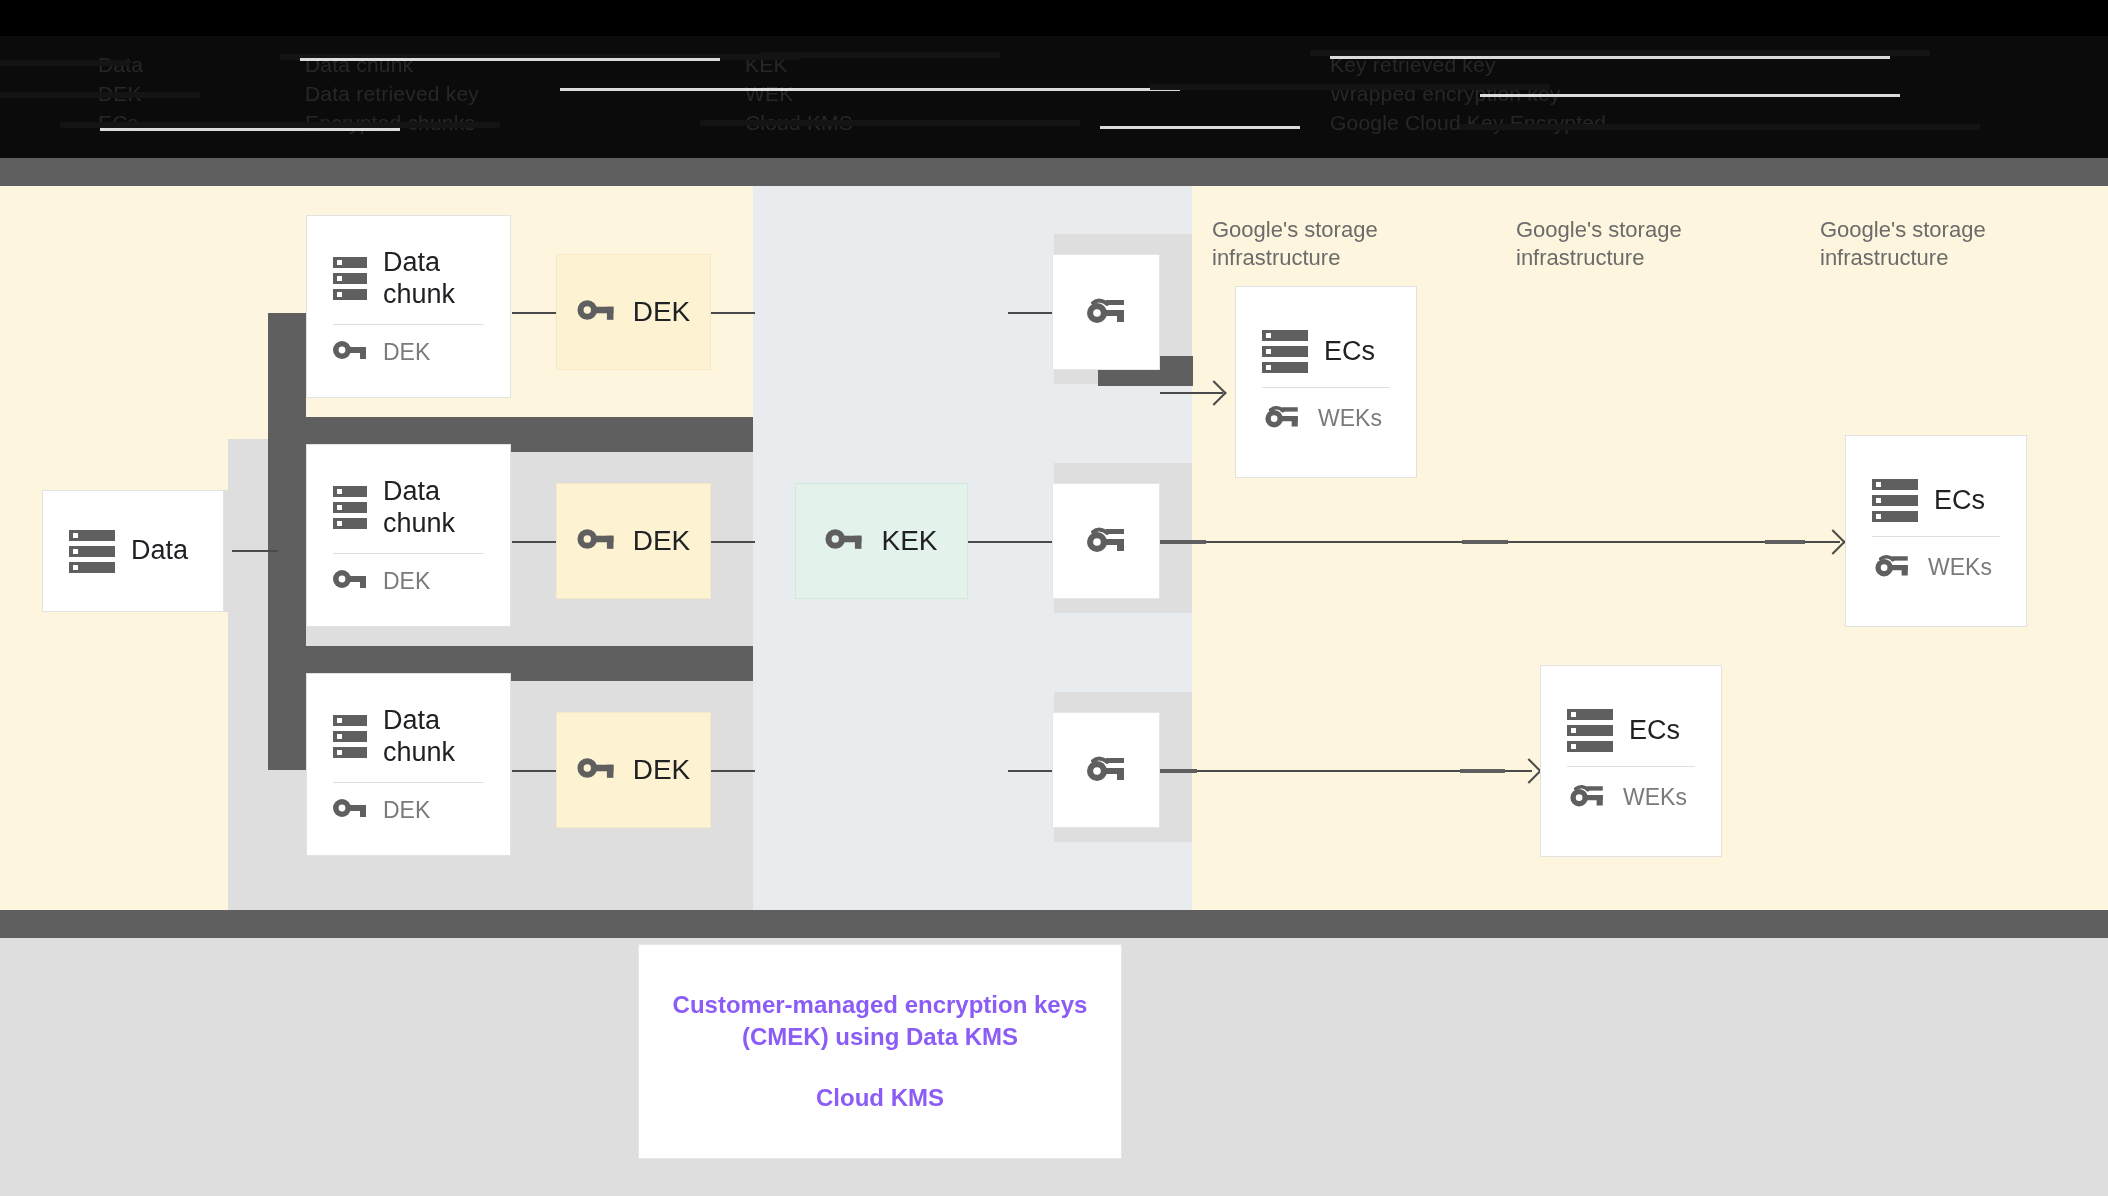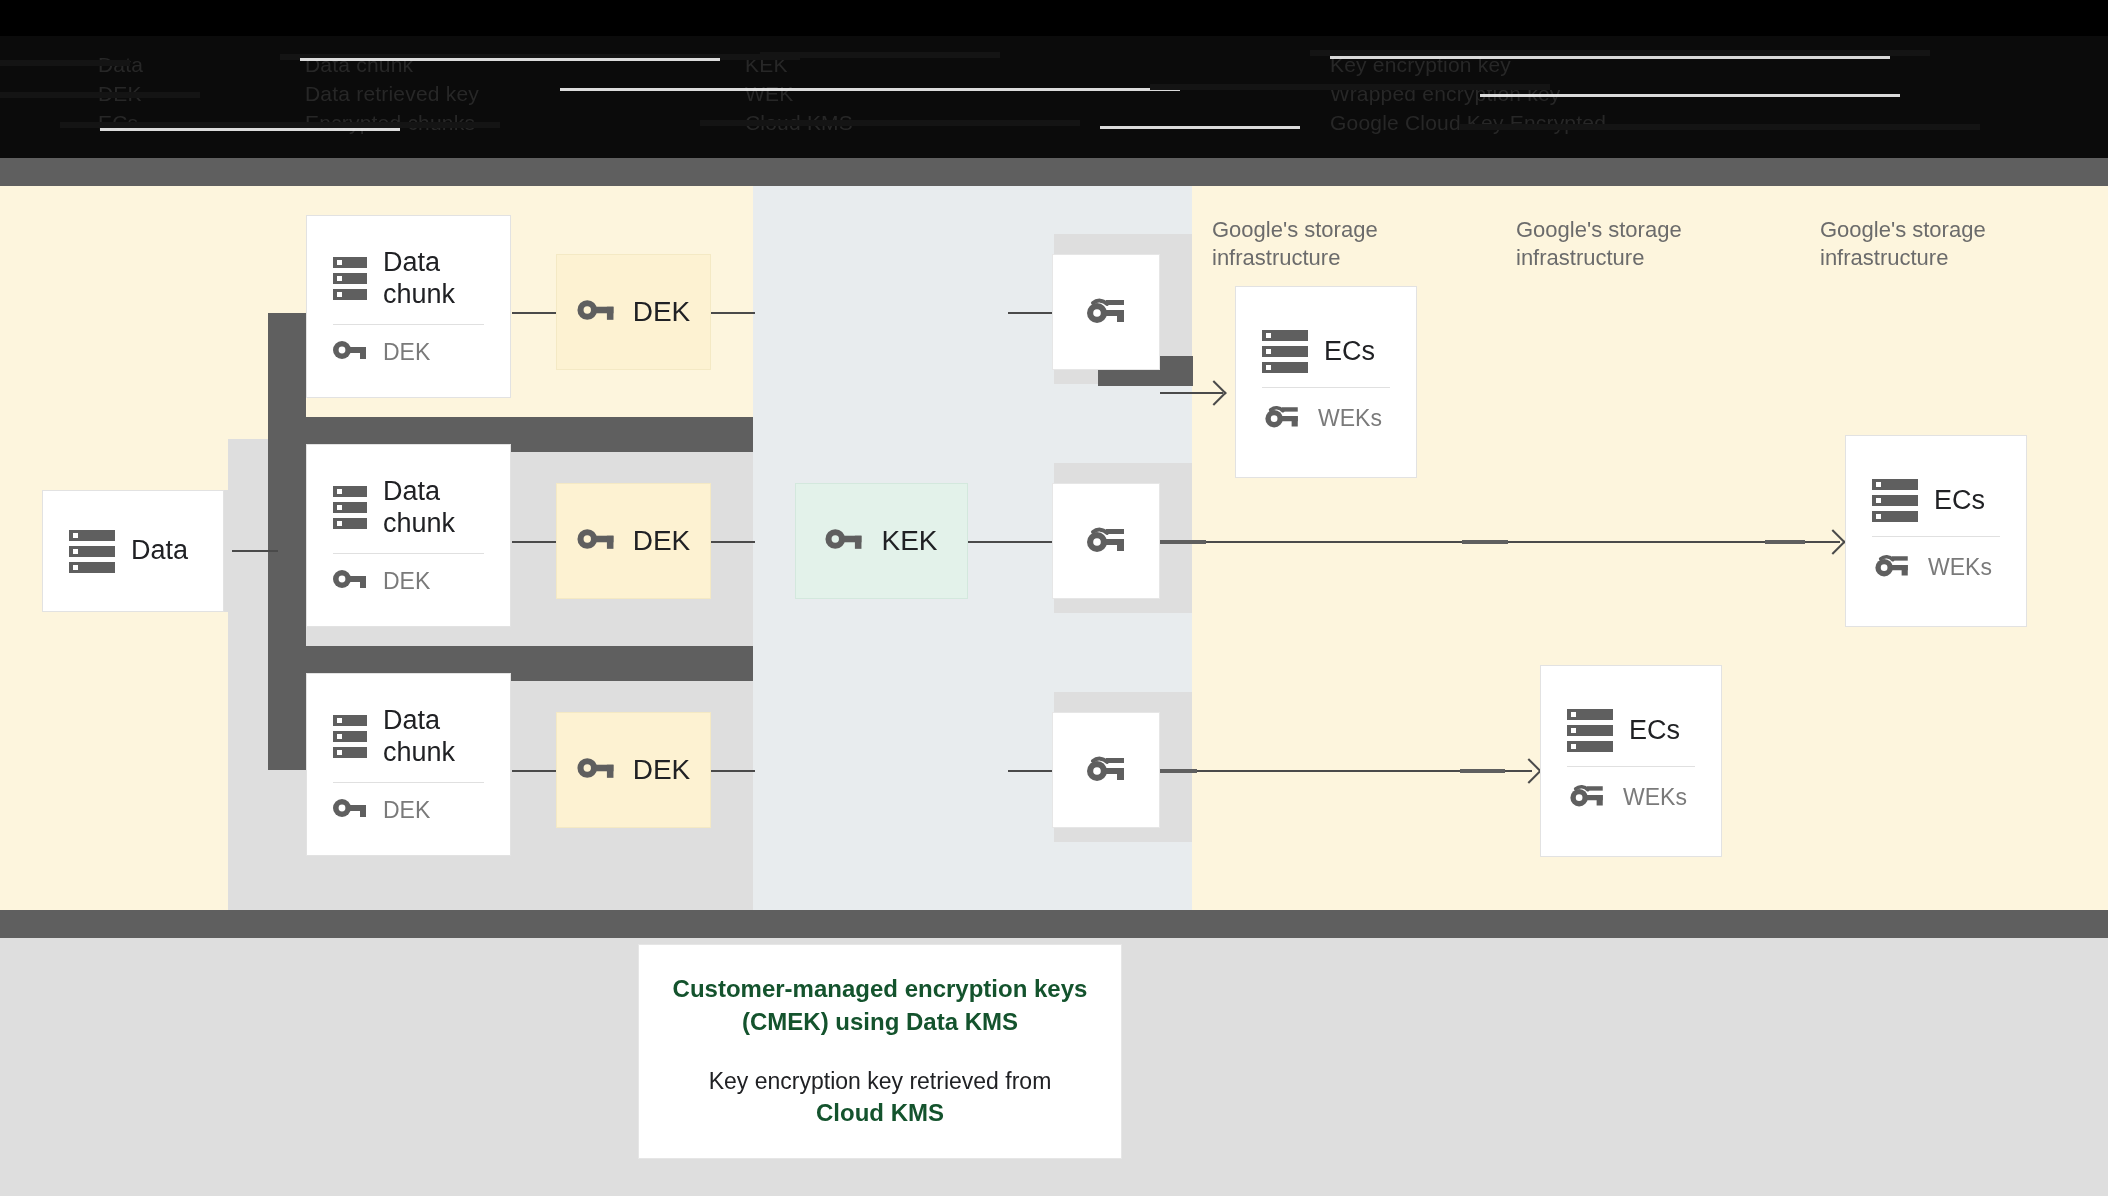--- a/index.html
+++ b/index.html
@@ -72,21 +72,21 @@
 
   .zone-label{position:absolute;color:#6b6b6b;font-size:22px;line-height:28px;}
 
   
   #bottom-rule{position:absolute;left:0;top:910px;width:2108px;height:28px;background:#5f5f5f;}
   #bottom-area{position:absolute;left:0;top:938px;width:2108px;height:258px;background:#dedede;}
   #caption{position:absolute;left:638px;top:944px;width:484px;height:215px;
            background:#fff;border:1px solid #e6e6e6;box-sizing:border-box;
            display:flex;flex-direction:column;align-items:center;justify-content:center;
            text-align:center;padding:0 24px;}
-  #caption .cap-strong{font-size:24px;font-weight:bold;color:#14532d;line-height:1.35;}
+  #caption .cap-strong{font-size:24px;font-weight:bold;color:#8b5cf6;line-height:1.35;}
   #caption .cap-gap{height:28px;}
   #caption .cap-normal{font-size:23px;color:#202124;line-height:1.35;}
 </style>
 </head>
 <body>
 
 <div id="top-black"></div>
 
 <div id="legend-strip">
 
@@ -102,21 +102,21 @@
     <div class="lg-line">Encrypted chunks</div>
   </div>
 
   <div class="legend-col obscured" style="left:745px;top:14px;">
     <div class="lg-line">KEK</div>
     <div class="lg-line">WEK</div>
     <div class="lg-line">Cloud KMS</div>
   </div>
 
   <div class="legend-col obscured" style="left:1330px;top:14px;">
-    <div class="lg-line">Key encryption key</div>
+    <div class="lg-line">Key retrieved key</div>
     <div class="lg-line">Wrapped encryption key</div>
     <div class="lg-line">Google Cloud Key Encrypted</div>
   </div>
 
   <div class="smear" style="left:0;top:24px;width:130px;"></div>
   <div class="smear" style="left:280px;top:18px;width:520px;"></div>
   <div class="smear l" style="left:300px;top:22px;width:420px;"></div>
   <div class="smear" style="left:760px;top:16px;width:240px;"></div>
   <div class="smear" style="left:1310px;top:14px;width:620px;"></div>
   <div class="smear l" style="left:1330px;top:20px;width:560px;"></div>
@@ -432,15 +432,14 @@
 
 </div>
 
 <div id="bottom-rule"></div>
 <div id="bottom-area"></div>
 
 <div id="caption">
   <div class="cap-strong">Customer-managed encryption keys</div>
   <div class="cap-strong">(CMEK) using Data KMS</div>
   <div class="cap-gap"></div>
-  <div class="cap-normal">Key encryption key retrieved from</div>
   <div class="cap-strong">Cloud KMS</div>
 </div>
 
 </body></html>

